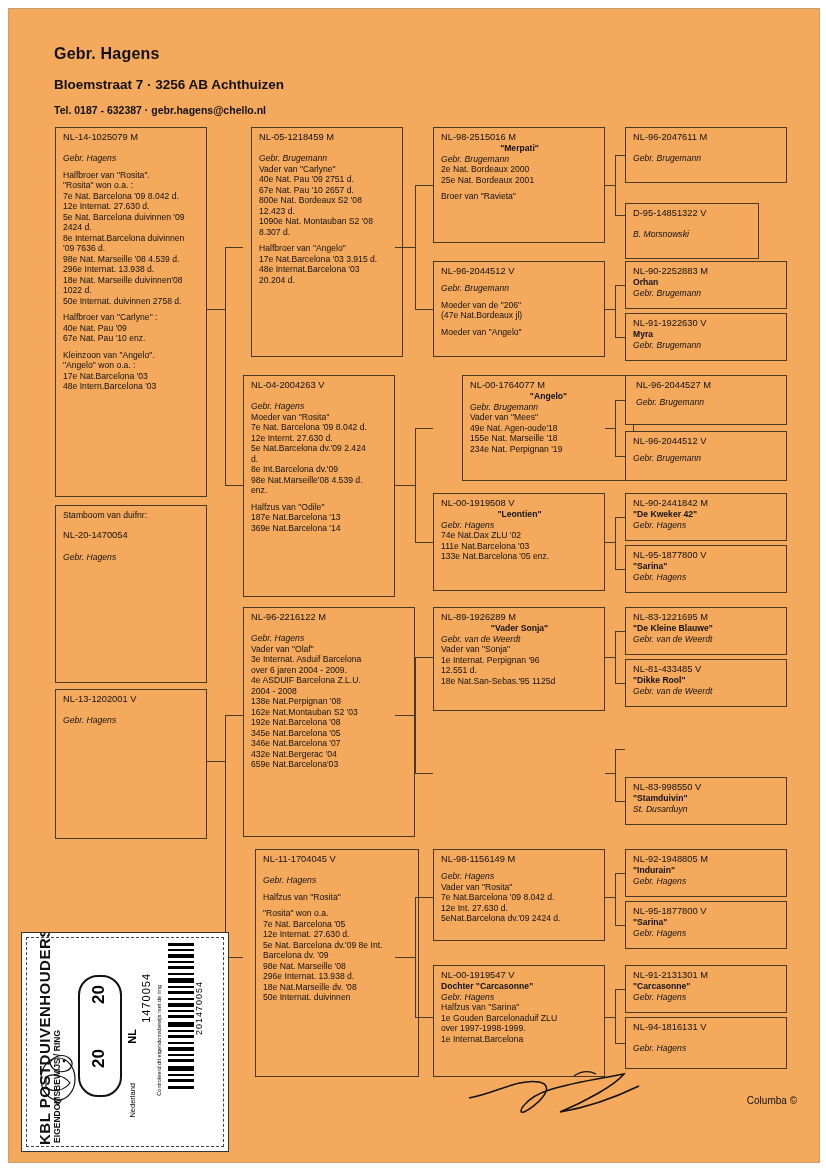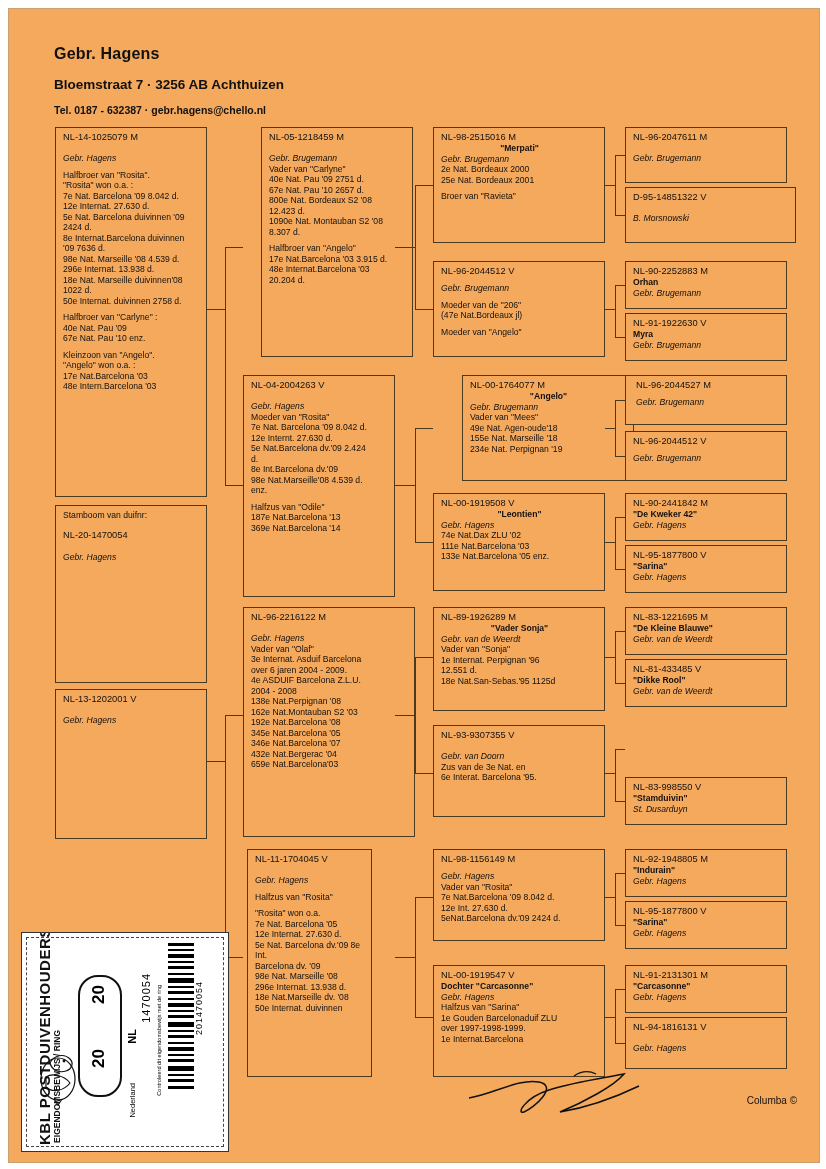--- a/index.html
+++ b/index.html
@@ -181,21 +181,21 @@
     <div class="sp2"></div>
     <div class="own">Gebr. Hagens</div>
   </div>
 
   <div class="box" style="left:46px;top:680px;width:152px;height:150px;">
     <div class="id">NL-13-1202001 V</div>
     <div class="sp2"></div>
     <div class="own">Gebr. Hagens</div>
   </div>
 
-  <div class="box" style="left:252px;top:118px;width:152px;height:230px;">
+  <div class="box" style="left:242px;top:118px;width:152px;height:230px;">
     <div class="id">NL-05-1218459 M</div>
     <div class="sp2"></div>
     <div class="own">Gebr. Brugemann</div>
     <div>
       <div>Vader van "Carlyne"</div>
       <div>40e Nat. Pau '09  2751 d.</div>
       <div>67e Nat. Pau '10  2657 d.</div>
       <div>800e Nat. Bordeaux S2 '08</div>
       <div>12.423 d.</div>
       <div>1090e Nat. Montauban S2  '08</div>
@@ -245,21 +245,21 @@
       <div>138e Nat.Perpignan '08</div>
       <div>162e Nat.Montauban S2 '03</div>
       <div>192e Nat.Barcelona '08</div>
       <div>345e Nat.Barcelona '05</div>
       <div>346e Nat.Barcelona '07</div>
       <div>432e Nat.Bergerac '04</div>
       <div>659e Nat.Barcelona'03</div>
     </div>
   </div>
 
-  <div class="box" style="left:238px;top:840px;width:125px;height:228px;">
+  <div class="box" style="left:246px;top:840px;width:164px;height:228px;">
     <div class="id">NL-11-1704045 V</div>
     <div class="sp2"></div>
     <div class="own">Gebr. Hagens</div>
     <div class="sp"></div>
     <div>
       <div>Halfzus van "Rosita"</div>
     </div>
     <div class="sp"></div>
     <div>
       <div>"Rosita" won o.a.</div>
@@ -331,29 +331,20 @@
     <div class="nick" style="text-align:center">"Vader Sonja"</div>
     <div class="own">Gebr. van de Weerdt</div>
     <div>
       <div>Vader van "Sonja"</div>
       <div>1e Internat. Perpignan '96</div>
       <div>12.551 d.</div>
       <div>18e Nat.San-Sebas.'95 1125d</div>
     </div>
   </div>
 
-  <div class="box" style="left:424px;top:716px;width:172px;height:92px;">
-    <div class="id">NL-93-9307355 V</div>
-    <div class="sp2"></div>
-    <div class="own">Gebr. van Doorn</div>
-    <div>
-      <div>Zus van de 3e Nat. en</div>
-      <div>6e Interat. Barcelona '95.</div>
-    </div>
-  </div>
 
   <div class="box" style="left:424px;top:840px;width:172px;height:92px;">
     <div class="id">NL-98-1156149 M</div>
     <div class="sp"></div>
     <div class="own">Gebr. Hagens</div>
     <div>
       <div>Vader van "Rosita"</div>
       <div>7e Nat.Barcelona '09  8.042 d.</div>
       <div>12e Int. 27.630 d.</div>
       <div>5eNat.Barcelona dv.'09 2424 d.</div>
@@ -370,21 +361,21 @@
       <div>over 1997-1998-1999.</div>
       <div>1e Internat.Barcelona</div>
     </div>
   </div>
 
   <div class="box" style="left:616px;top:118px;width:162px;height:56px;">
     <div class="id">NL-96-2047611 M</div>
     <div class="sp2"></div>
     <div class="own">Gebr. Brugemann</div>
   </div>
-  <div class="box" style="left:616px;top:178px;width:171px;height:56px;">
+  <div class="box" style="left:616px;top:194px;width:134px;height:56px;">
     <div class="id">D-95-14851322 V</div>
     <div class="sp2"></div>
     <div class="own">B. Morsnowski</div>
   </div>
   <div class="box" style="left:616px;top:252px;width:162px;height:48px;">
     <div class="id">NL-90-2252883 M</div>
     <div class="nick">Orhan</div>
     <div class="own">Gebr. Brugemann</div>
   </div>
   <div class="box" style="left:616px;top:304px;width:162px;height:48px;">

